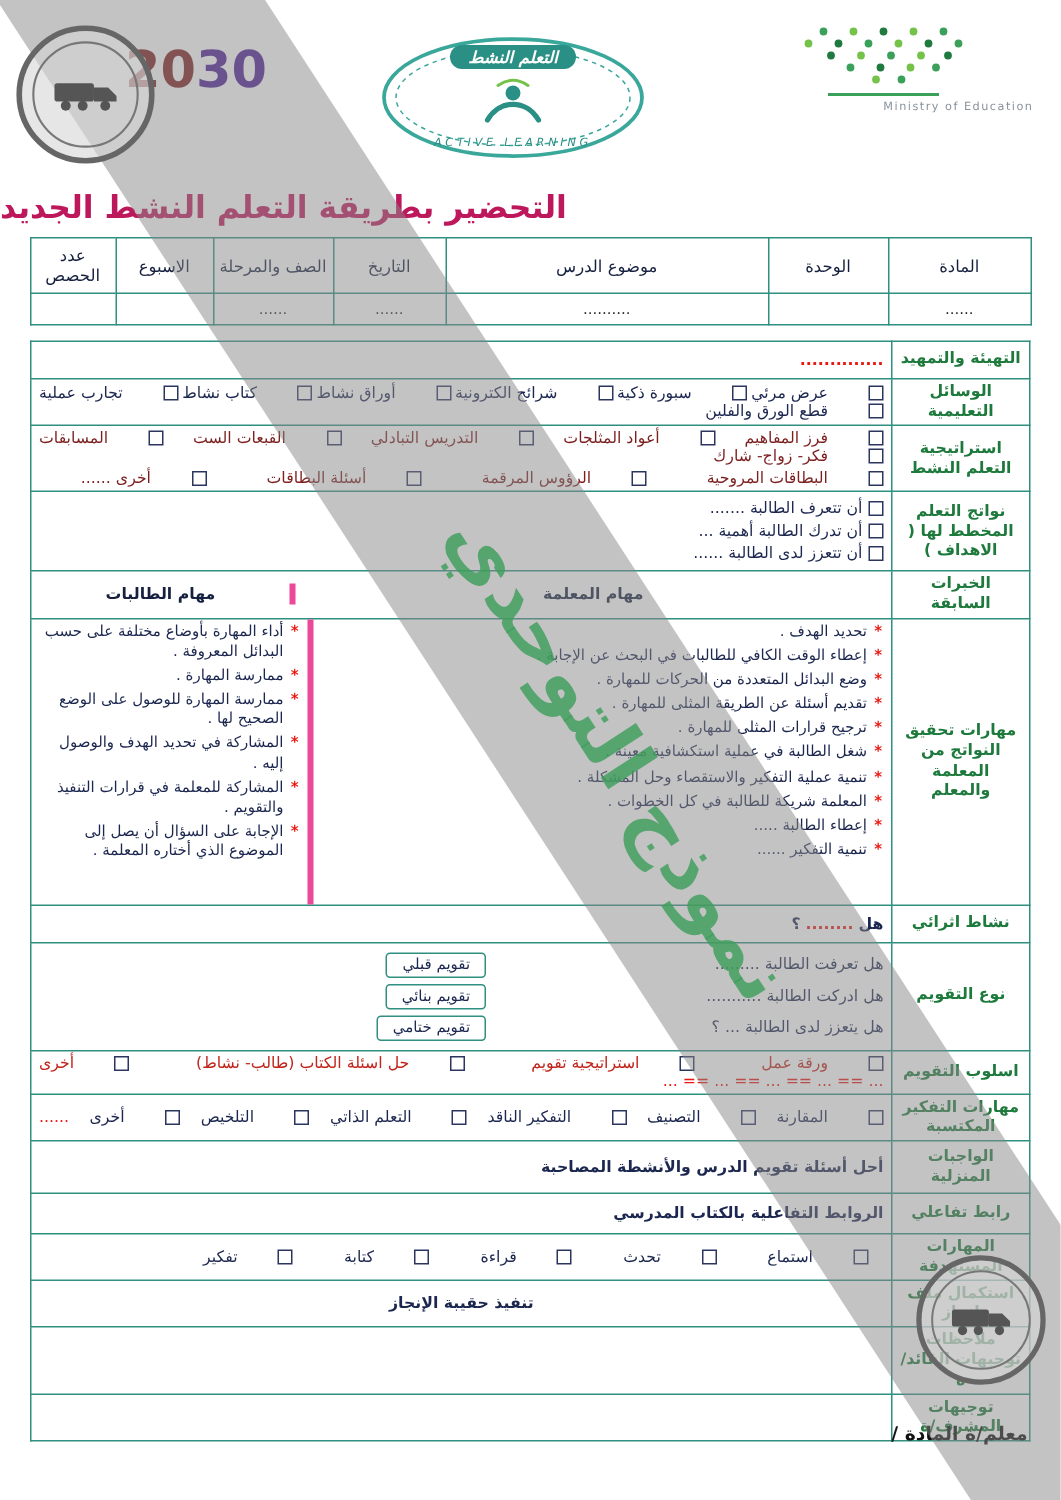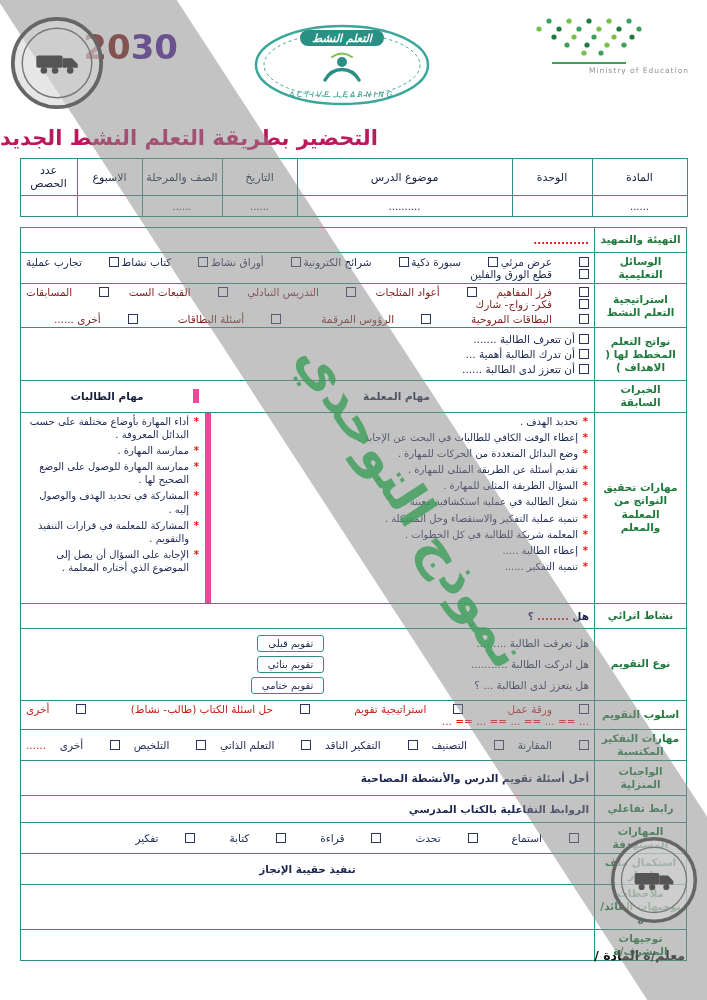--- a/index.html
+++ b/index.html
@@ -45,21 +45,21 @@
   .chk{display:inline-flex;align-items:center;white-space:nowrap;gap:23px;}
   .chk-row{display:flex;flex-wrap:wrap;align-items:center;}
   .spread{justify-content:space-between;}
   .gapped{gap:40px;}
   .skills-row{gap:34px;padding-inline-start:10px;}
   
   .out-line{display:flex;align-items:center;margin:3px 0;}
   
   .split{display:flex;align-items:stretch;width:100%;}
   .t-col{flex:1;padding:2px 6px;}
-  .s-col{width:172px;flex:none;border-right:6px solid #ec4899;padding:2px 6px;}
+  .s-col{width:172px;flex:none;border-right:4px solid #ec4899;padding:2px 6px;}
   .col-head{text-align:center;font-weight:bold;color:#15203f;font-size:10.5px;padding:1px 0;}
   .li{position:relative;padding-right:10px;color:#1c2750;font-size:10px;line-height:1.32;margin-bottom:3px;}
   .li::before{content:"*";color:#ea1710;font-weight:bold;position:absolute;right:0;top:0;}
   .no-pad{padding:0 !important;}
   
   .ev-line{display:flex;align-items:center;margin:4px 0;}
   .ev-q{display:inline-block;width:47%;color:#1c2750;font-size:10.5px;}
   .ev-chip{border:1px solid #2f8f80;border-radius:3px;padding:0 10px;color:#1c2750;font-size:10px;line-height:15px;}
   
   .h20{height:20px;}.h22{height:22px;}.h26{height:26px;}.h30{height:30px;}.h34{height:34px;}
@@ -299,21 +299,21 @@
   <tr>
     <td class="lbl proc-row" style="vertical-align:middle !important;">مهارات تحقيق النواتج من المعلمة والمعلم</td>
     <td class="no-pad proc-row">
       <div class="split" style="height:100%;">
         <div class="t-col">
 
         <div class="li">تحديد الهدف .</div>
                 <div class="li">إعطاء الوقت الكافي للطالبات في البحث عن الإجابة .</div>
                 <div class="li">وضع البدائل المتعددة من الحركات للمهارة .</div>
                 <div class="li">تقديم أسئلة عن الطريقة المثلى للمهارة .</div>
-                <div class="li">السؤال الطريقة المثلى للمهارة .</div>
+                <div class="li">ترجيح قرارات المثلى للمهارة .</div>
                 <div class="li">شغل الطالبة في عملية استكشافية معينة .</div>
                 <div class="li">تنمية عملية التفكير والاستقصاء وحل المشكلة .</div>
                 <div class="li">المعلمة شريكة للطالبة في كل الخطوات .</div>
                 <div class="li">إعطاء الطالبة .....</div>
                 <div class="li">تنمية التفكير ......</div>
               </div>
         <div class="s-col">
 
         <div class="li">أداء المهارة بأوضاع مختلفة على حسب البدائل المعروفة .</div>
                 <div class="li">ممارسة المهارة .</div>

